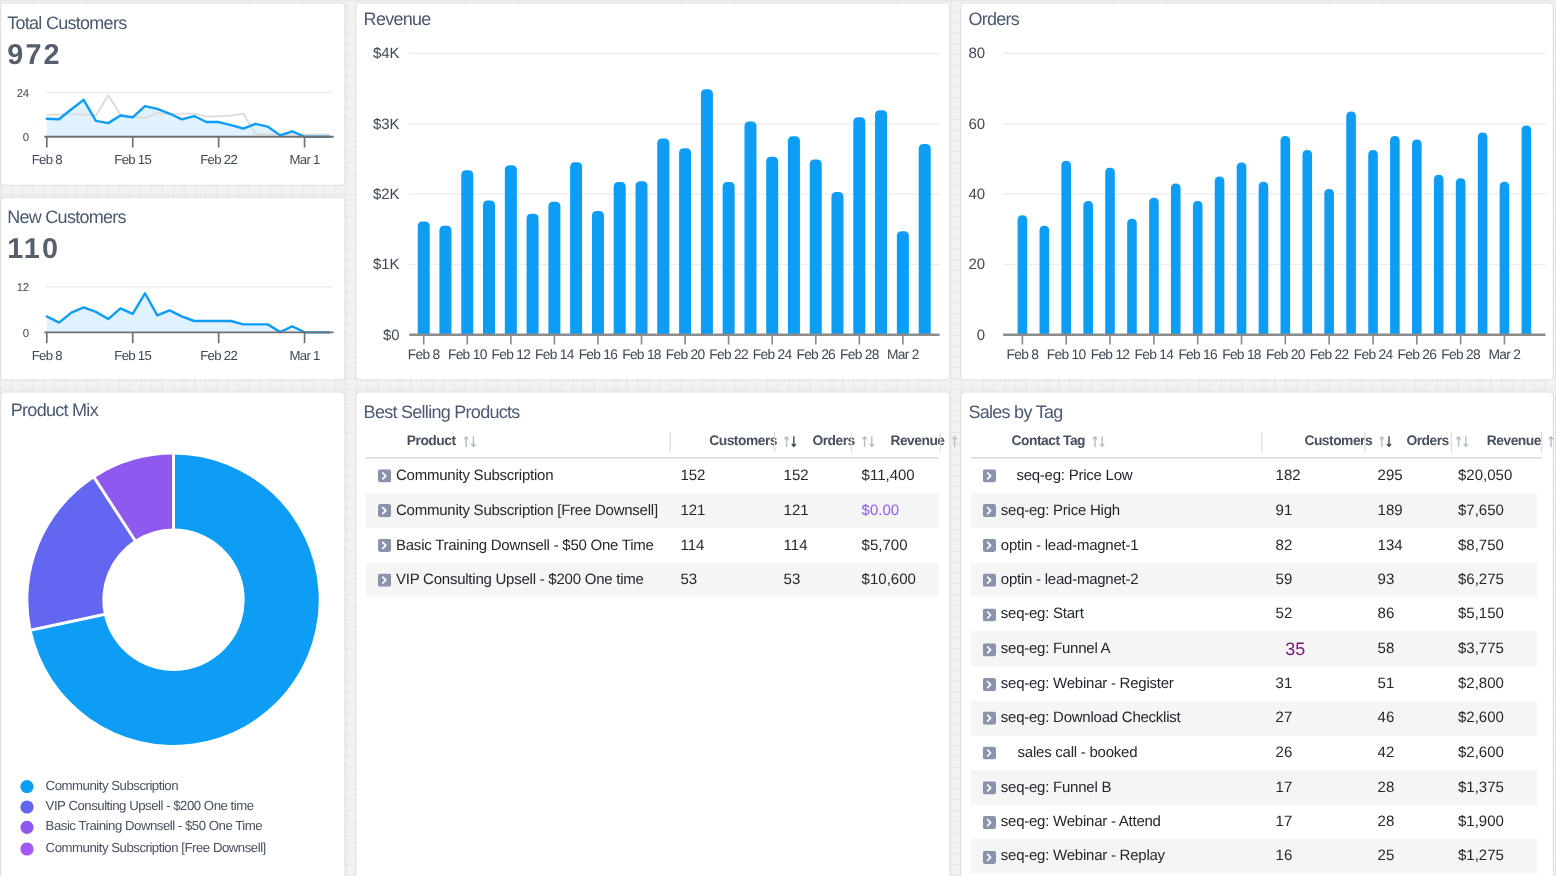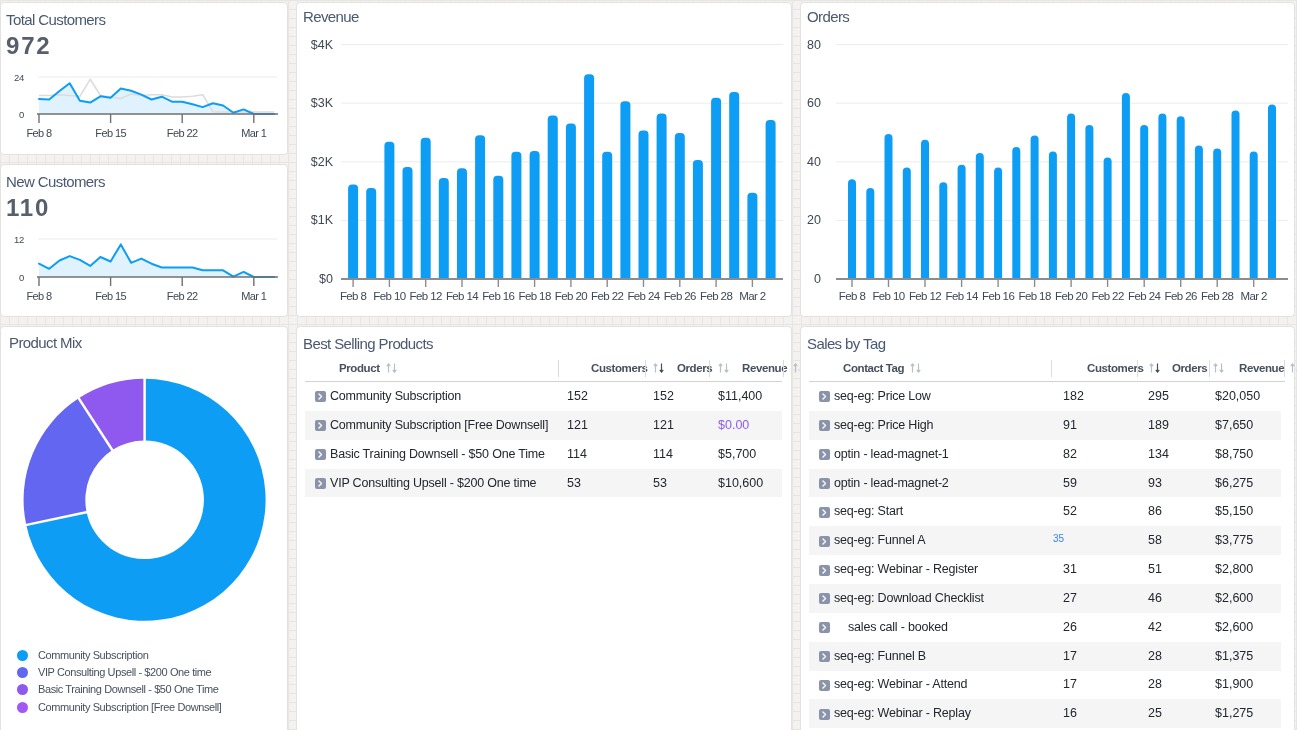--- a/index.html
+++ b/index.html
@@ -279,21 +279,21 @@
     <div class="hcell" style="left:414px;top:35px">Revenue<svg width="14" height="12" viewBox="0 0 14 12" style="vertical-align:-1px">
         <path d="M3.5 10.5 L3.5 2.2 M1.8 4.0 L3.5 2.0 L5.2 4.0" stroke="#b9bfc9" stroke-width="1.2" fill="none"></path>
         <path d="M9.5 1.5 L9.5 9.8 M7.8 8.0 L9.5 10.0 L11.2 8.0" stroke="#b9bfc9" stroke-width="1.2" fill="none"></path>
       </svg></div>
     <div style="position:absolute;left:250px;top:33px;width:1px;height:17px;background:#dcdcdc"></div>
     <div style="position:absolute;left:336px;top:33px;width:1px;height:17px;background:#dcdcdc"></div>
     <div style="position:absolute;left:408px;top:33px;width:1px;height:17px;background:#dcdcdc"></div>
     <div style="position:absolute;left:483px;top:33px;width:1px;height:17px;background:#dcdcdc"></div>
     <div style="position:absolute;left:8px;top:53.5px;right:9px;height:1px;background:#d2d2d2"></div>
     <div style="position:absolute;left:8px;top:55.0px;right:13px;height:28.9px;"></div>
-    <div style="position:absolute;left:18px;top:61.9px;height:16px;padding-left:15px;font-size:12.5px;letter-spacing:-0.2px;color:#23272e"><svg width="11" height="11" viewBox="0 0 11 11" style="position:absolute;left:0;top:2.5px">
+    <div style="position:absolute;left:18px;top:61.9px;height:16px;padding-left:28px;font-size:12.5px;letter-spacing:-0.2px;color:#23272e"><svg width="11" height="11" viewBox="0 0 11 11" style="position:absolute;left:0;top:2.5px">
         <rect x="0" y="0" width="11" height="11" rx="2" fill="#8b93ab"></rect>
         <path d="M4 3 L6.5 5.5 L4 8" stroke="#fff" stroke-width="1.4" fill="none" stroke-linecap="round" stroke-linejoin="round"></path>
       </svg>seq-eg: Price Low</div>
     <div style="position:absolute;left:262px;top:61.9px;font-size:12.5px;color:#23272e">182</div>
     <div style="position:absolute;left:347px;top:61.9px;font-size:12.5px;color:#23272e">295</div>
     <div style="position:absolute;left:414px;top:61.9px;font-size:12.5px;color:#23272e">$20,050</div>
     <div style="position:absolute;left:8px;top:83.8px;right:13px;height:28.9px;background:#f5f5f5;"></div>
     <div style="position:absolute;left:18px;top:90.8px;height:16px;padding-left:15px;font-size:12.5px;letter-spacing:-0.2px;color:#23272e"><svg width="11" height="11" viewBox="0 0 11 11" style="position:absolute;left:0;top:2.5px">
         <rect x="0" y="0" width="11" height="11" rx="2" fill="#8b93ab"></rect>
         <path d="M4 3 L6.5 5.5 L4 8" stroke="#fff" stroke-width="1.4" fill="none" stroke-linecap="round" stroke-linejoin="round"></path>
@@ -323,21 +323,21 @@
         <path d="M4 3 L6.5 5.5 L4 8" stroke="#fff" stroke-width="1.4" fill="none" stroke-linecap="round" stroke-linejoin="round"></path>
       </svg>seq-eg: Start</div>
     <div style="position:absolute;left:262px;top:177.3px;font-size:12.5px;color:#23272e">52</div>
     <div style="position:absolute;left:347px;top:177.3px;font-size:12.5px;color:#23272e">86</div>
     <div style="position:absolute;left:414px;top:177.3px;font-size:12.5px;color:#23272e">$5,150</div>
     <div style="position:absolute;left:8px;top:199.2px;right:13px;height:28.9px;background:#f5f5f5;"></div>
     <div style="position:absolute;left:18px;top:206.2px;height:16px;padding-left:15px;font-size:12.5px;letter-spacing:-0.2px;color:#23272e"><svg width="11" height="11" viewBox="0 0 11 11" style="position:absolute;left:0;top:2.5px">
         <rect x="0" y="0" width="11" height="11" rx="2" fill="#8b93ab"></rect>
         <path d="M4 3 L6.5 5.5 L4 8" stroke="#fff" stroke-width="1.4" fill="none" stroke-linecap="round" stroke-linejoin="round"></path>
       </svg>seq-eg: Funnel A</div>
-    <div style="position:absolute;left:252px;top:206.2px;font-size:10px;color:#3b82f6">35</div>
+    <div style="position:absolute;left:270px;top:206.2px;font-size:15px;color:#701a75">35</div>
     <div style="position:absolute;left:347px;top:206.2px;font-size:12.5px;color:#23272e">58</div>
     <div style="position:absolute;left:414px;top:206.2px;font-size:12.5px;color:#23272e">$3,775</div>
     <div style="position:absolute;left:8px;top:228.1px;right:13px;height:28.9px;"></div>
     <div style="position:absolute;left:18px;top:235.0px;height:16px;padding-left:15px;font-size:12.5px;letter-spacing:-0.2px;color:#23272e"><svg width="11" height="11" viewBox="0 0 11 11" style="position:absolute;left:0;top:2.5px">
         <rect x="0" y="0" width="11" height="11" rx="2" fill="#8b93ab"></rect>
         <path d="M4 3 L6.5 5.5 L4 8" stroke="#fff" stroke-width="1.4" fill="none" stroke-linecap="round" stroke-linejoin="round"></path>
       </svg>seq-eg: Webinar - Register</div>
     <div style="position:absolute;left:262px;top:235.0px;font-size:12.5px;color:#23272e">31</div>
     <div style="position:absolute;left:347px;top:235.0px;font-size:12.5px;color:#23272e">51</div>
     <div style="position:absolute;left:414px;top:235.0px;font-size:12.5px;color:#23272e">$2,800</div>

